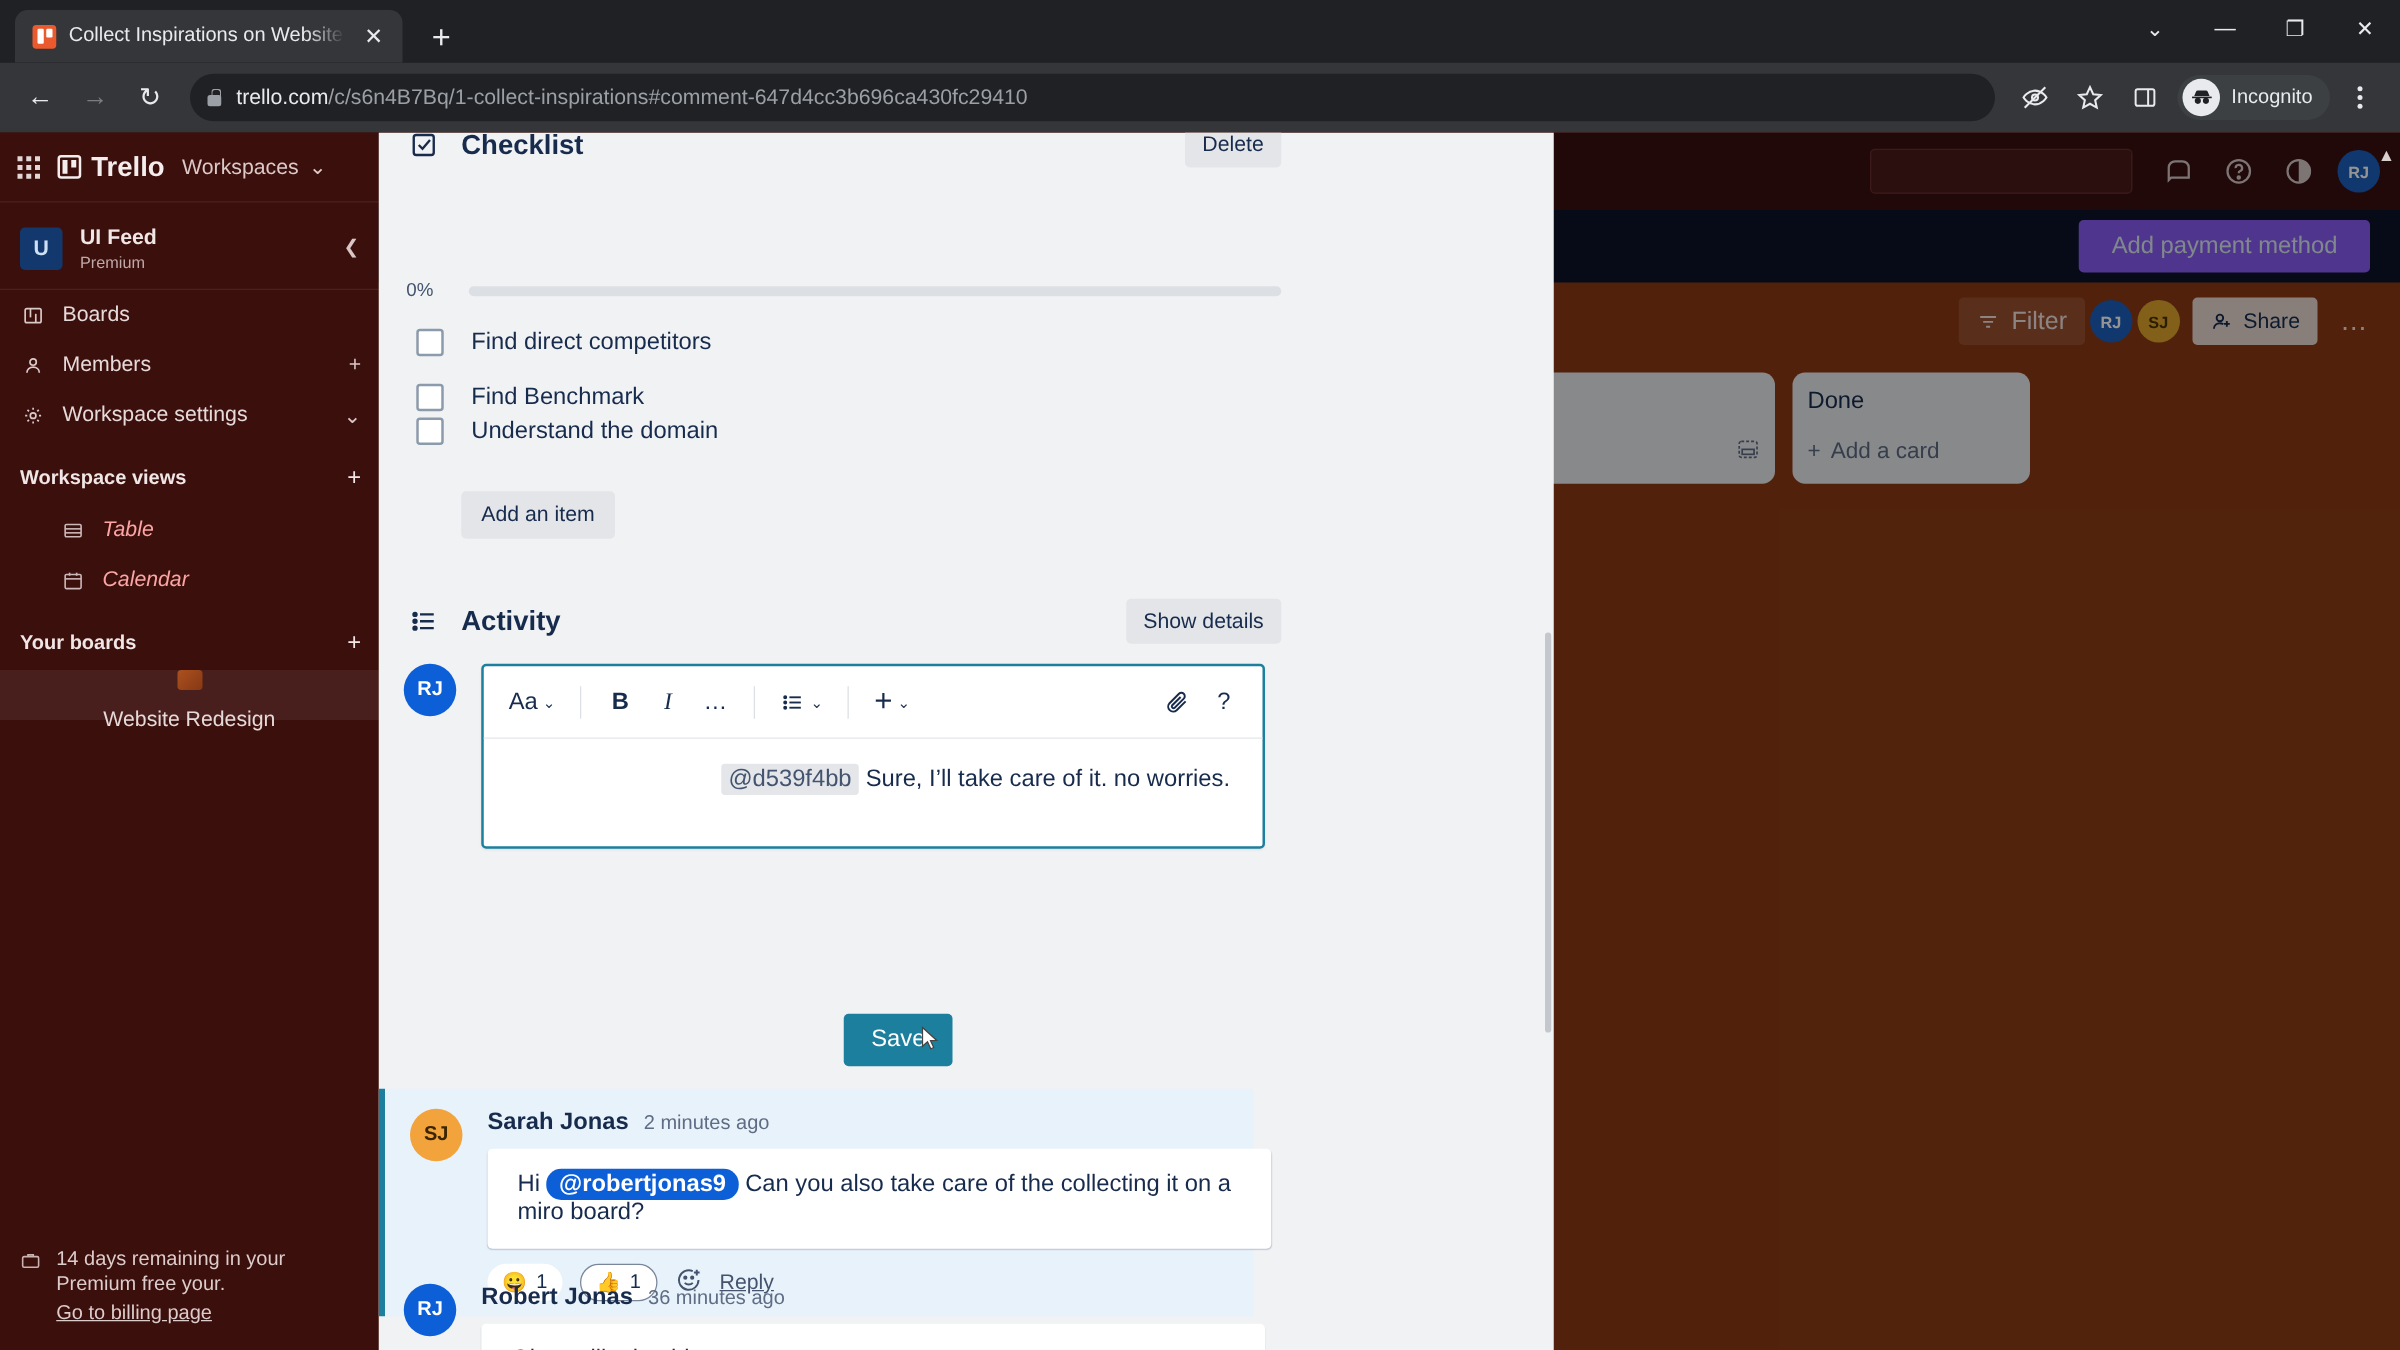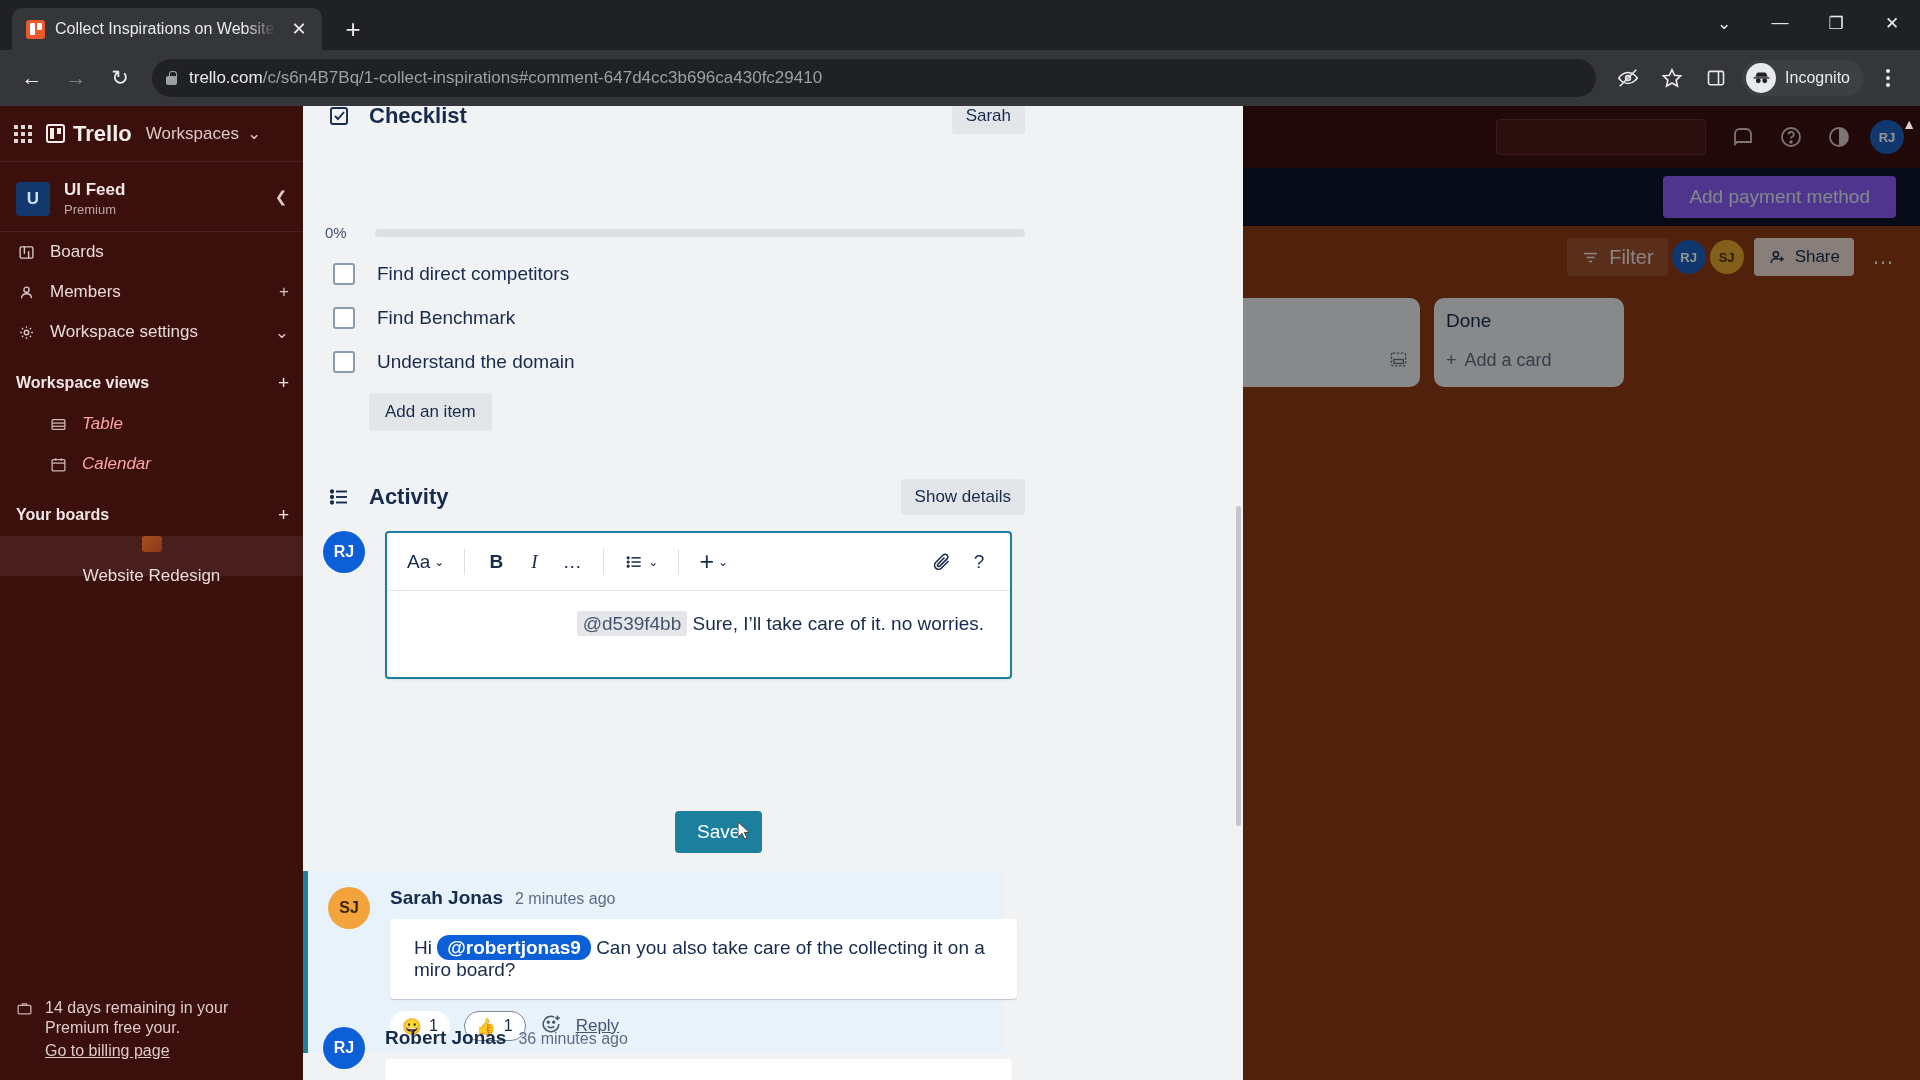--- a/index.html
+++ b/index.html
@@ -581,37 +581,37 @@
         <div class="checklist-head">
           <div class="sec-title">
             <span class="ic">
               <svg width="24" height="24" viewBox="0 0 24 24" fill="none" stroke="#172b4d" stroke-width="1.9">
                 <rect x="4" y="4" width="16" height="16" rx="2"></rect>
                   <polyline points="8,12 11,15 17,8"></polyline>
               </svg>
             </span>
             <h3>Checklist</h3>
           </div>
-          <button class="btn-grey">Sarah</button>
+          <button class="btn-grey">Delete</button>
         </div>
 
         <div class="progress-row">
           <span class="pct">0%</span>
           <div class="track"></div>
         </div>
 
         <div class="check-item" style="top:146px">
           <span class="cbox"></span>
           <span>Find direct competitors</span>
         </div>
         <div class="check-item" style="top:190px">
           <span class="cbox"></span>
           <span>Find Benchmark</span>
         </div>
-        <div class="check-item" style="top:234px">
+        <div class="check-item" style="top:217px">
           <span class="cbox"></span>
           <span>Understand the domain</span>
         </div>
 
         <button class="add-item-btn">Add an item</button>
 
         <div class="activity-head">
           <div class="sec-title">
             <span class="ic">
               <svg width="24" height="24" viewBox="0 0 24 24" fill="none" stroke="#172b4d" stroke-width="1.9">

